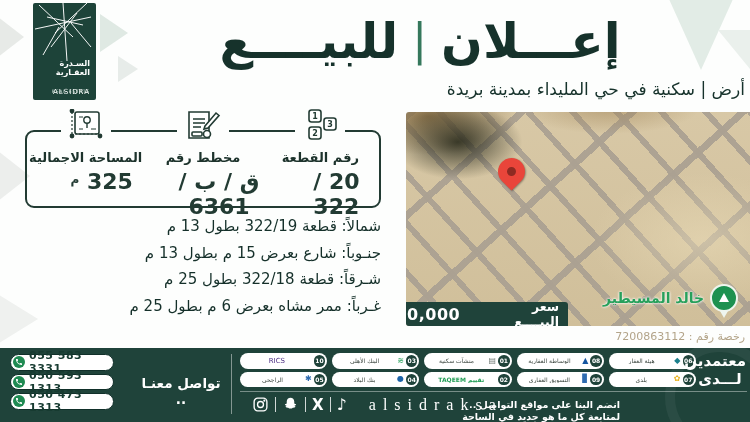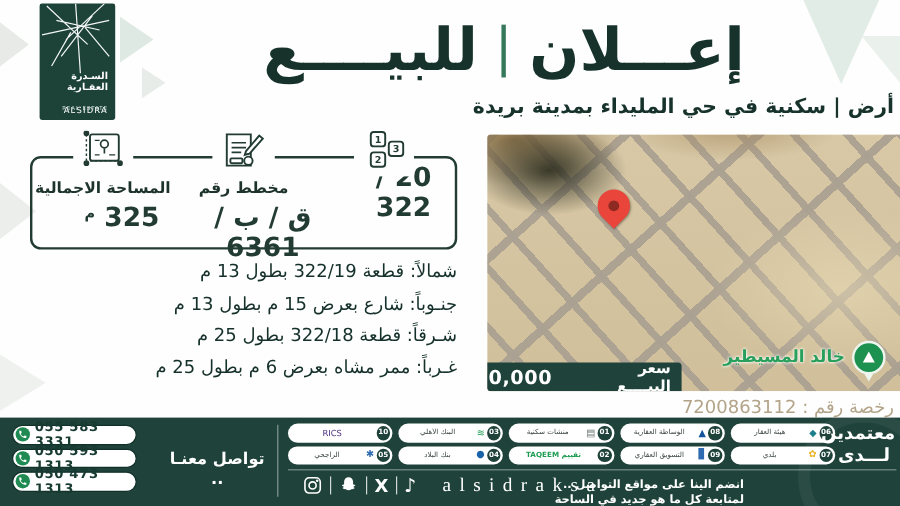--- a/index.html
+++ b/index.html
@@ -23,21 +23,21 @@
   .logo .en { position:absolute; right:6px; top:85px; font-size:7px; letter-spacing:1px; }
   .logo .en2 { position:absolute; right:6px; top:86px; font-size:4.5px; letter-spacing:.8px; color:#cfe0d8; }
 
   
   .title { position:absolute; left:110px; right:20px; top:6px; height:70px;
     display:flex; align-items:center; justify-content:center; gap:14px;
     direction:rtl; color:#16322b; }
   .title .t { font-size:49px; font-weight:bold; }
   .title .sep { font-size:44px; font-weight:400; color:#35785c; transform:translateY(-2px); }
   .subtitle { position:absolute; right:5px; top:79px; direction:rtl;
-    font-size:17px; font-weight:bold; color:#16322b;text-align:right; }
+    font-size:17px; font-weight:normal; color:#16322b;text-align:right; }
 
   
   .frame { position:absolute; left:25px; top:130px; width:356px; height:78px;
     border:2px solid #223b33; border-radius:9px; display:flex; direction:rtl; }
   .cell { flex:1; position:relative; text-align:center; }
   .cell .icon-wrap { position:absolute; top:-23px; left:50%; transform:translateX(-50%);
     background:#fdfefd; padding:0 6px; }
   .cell .lbl { margin-top:18px; font-size:13px; font-weight:bold; color:#1d332c; }
   .cell .val { margin-top:4px; font-size:22px; font-weight:bold; color:#223b33; direction:rtl;padding-left:32px; }
   .cell .val .unit { font-size:12px; vertical-align:6px; }
@@ -75,21 +75,21 @@
   .wm-pin::after { content:""; position:absolute; left:8px; bottom:-8px; width:0; height:0;
     border-left:4px solid transparent; border-right:4px solid transparent;
     border-top:7px solid #eef5ee; }
   .price-bar { position:absolute; left:0; bottom:0; width:162px; height:24px;
     background:#1f433a; color:#fff; display:flex; direction:rtl; align-items:center;
     padding:0 9px; gap:9px; border-radius:0 3px 0 0; }
   .price-bar .pl { font-size:12.5px; font-weight:bold;margin-left:45px; }
   .price-bar .pv { font-size:16px; font-weight:bold; letter-spacing:.5px; }
 
   .license { position:absolute; right:5px; top:330px; direction:rtl;
-    font-size:15px; color:#b3a489; }
+    font-size:11px; color:#b3a489; }
 
   
   .bar { position:absolute; left:0; top:348px; width:750px; height:74px; background:#1f433a; }
   .bar .deco { position:absolute; right:-25px; bottom:-30px; width:110px; height:110px;
     border:10px solid rgba(255,255,255,.05); border-radius:50%; }
   .phones { position:absolute; left:10px; top:6px; display:flex; flex-direction:column; gap:3px; }
   .phone-pill { width:104px; height:16.5px; background:#fff; border:1.5px solid #11302a;
     border-radius:10px; display:flex; align-items:center; gap:4px; padding:0 2px; }
   .phone-pill .pic { width:12px; height:12px; border-radius:50%; background:#1f8a52;
     display:flex; align-items:center; justify-content:center; flex:none; }
@@ -162,20 +162,21 @@
             <rect x="8" y="18" width="12" height="12" rx="2.5"></rect>
             <rect x="23" y="9" width="12" height="12" rx="2.5"></rect>
           </g>
           <g fill="#223b33" font-size="8" font-weight="bold" text-anchor="middle">
             <text x="14" y="10">1</text>
               <text x="14" y="27">2</text>
               <text x="29" y="18">3</text>
           </g>
         </svg>
       </span>
+      <div class="lbl">رقم القطعة</div>
       <div class="val" dir="ltr">20 / 322</div>
     </div>
     <div class="cell">
       <span class="icon-wrap">
         <svg width="40" height="34" viewBox="0 0 40 34">
           <g fill="#fff" stroke="#223b33" stroke-width="1.6">
             <path d="M6 3 h20 v26 h-20 z"></path>
             <path d="M10 10 h12 M10 14 h12 M10 18 h8" stroke-width="1.3"></path>
             <rect x="9" y="23" width="10" height="4" rx="1"></rect>
             <circle cx="24" cy="25" r="3.5"></circle>

